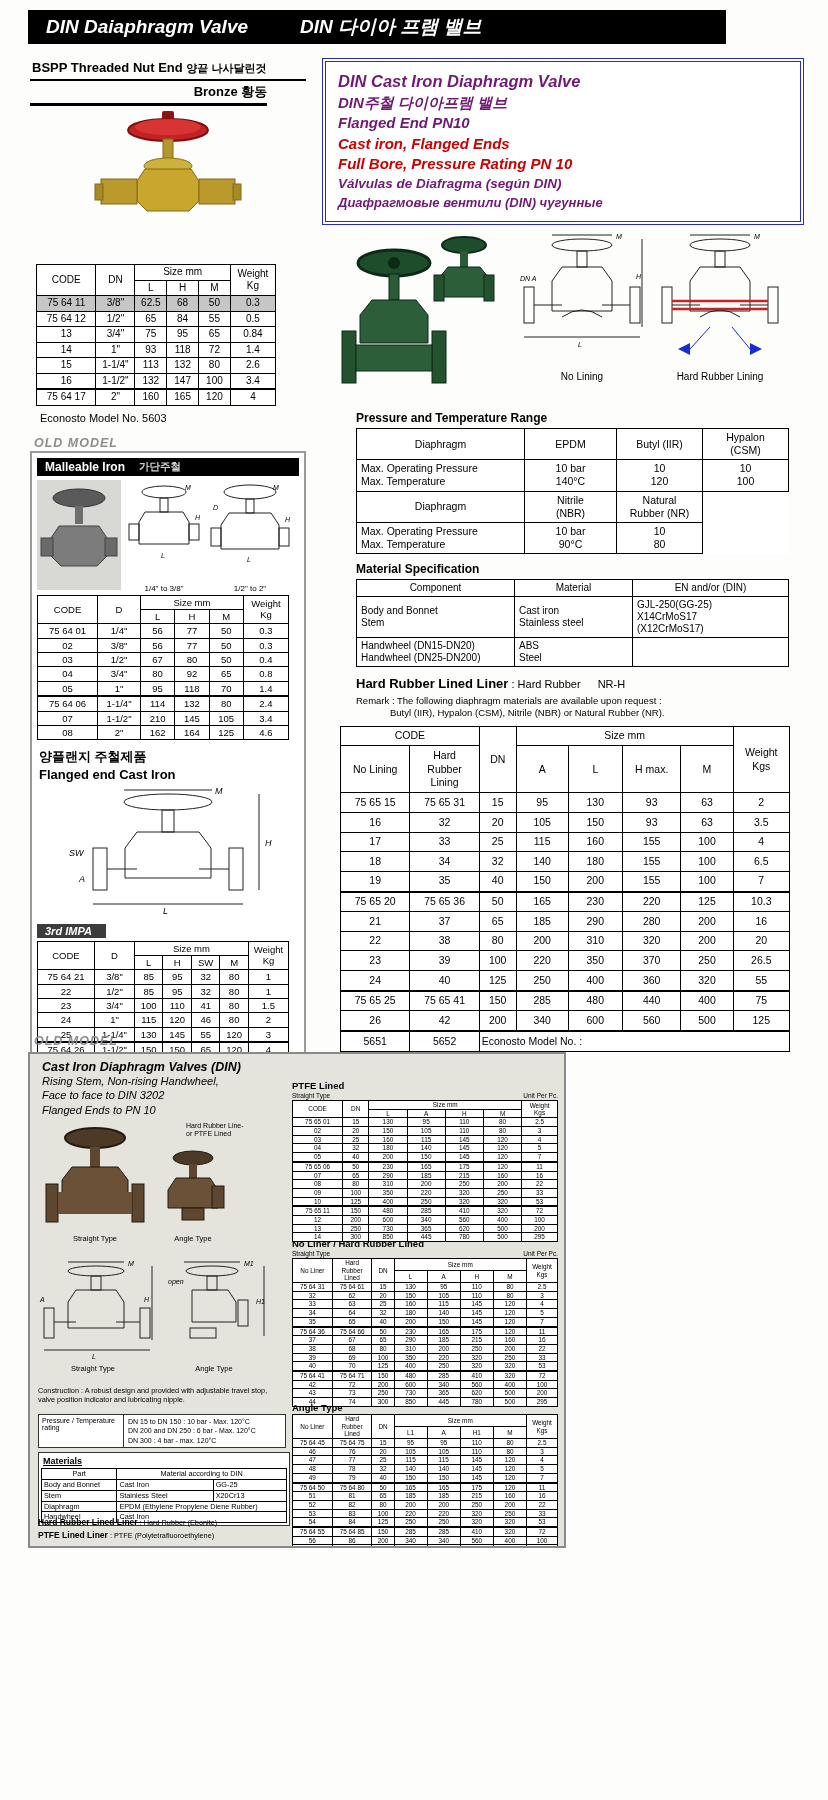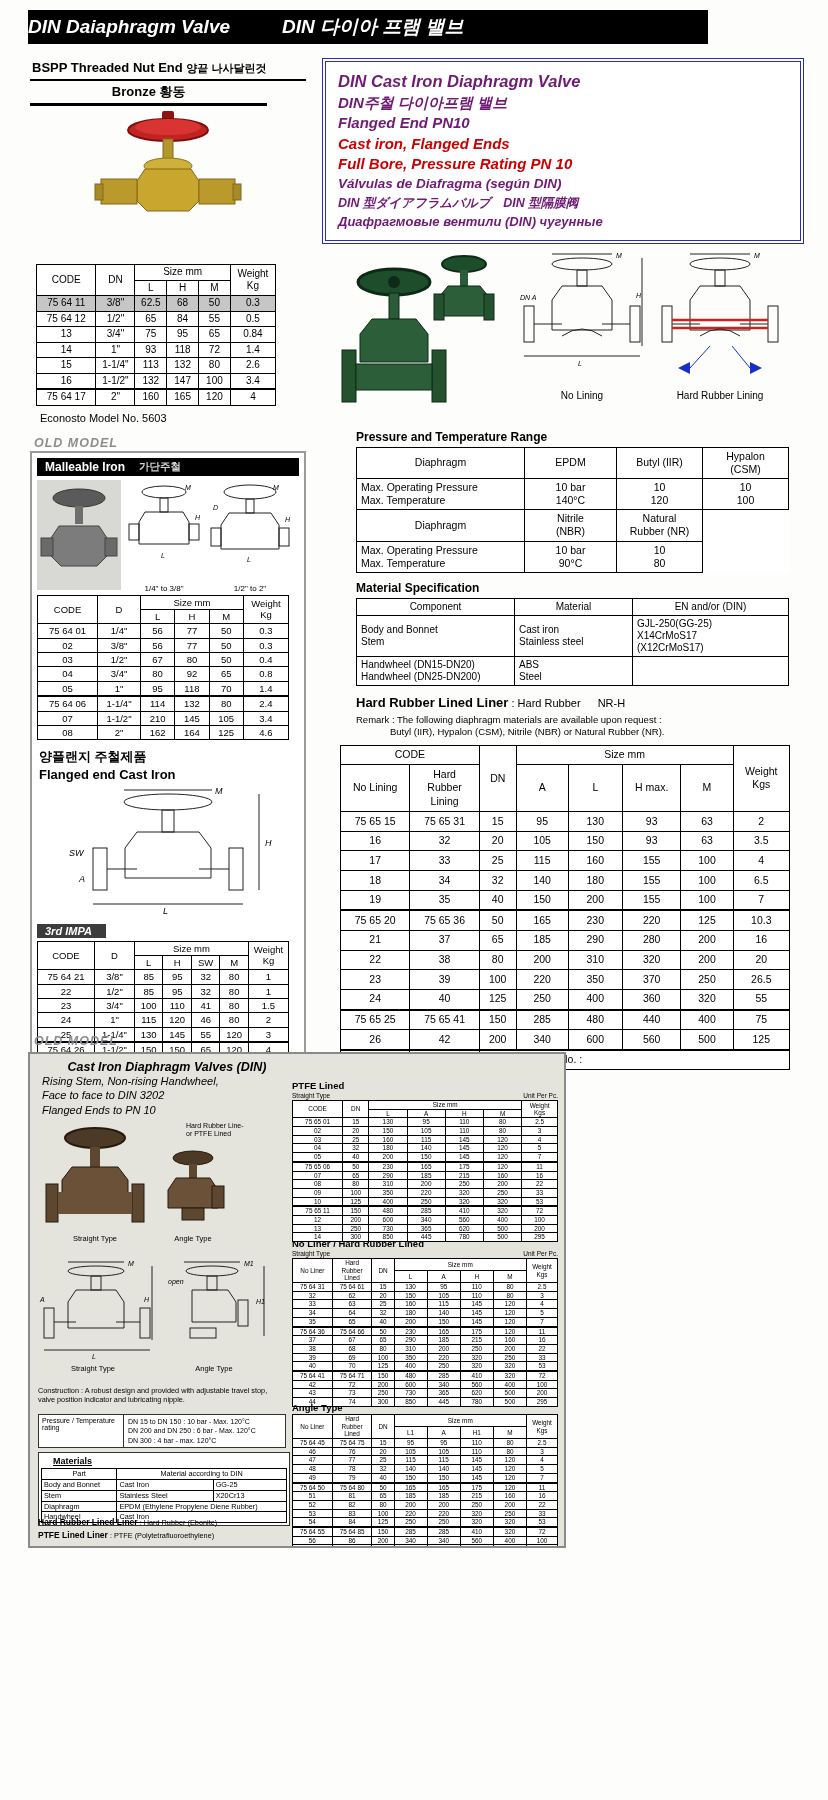--- a/index.html
+++ b/index.html
@@ -1,34 +1,34 @@
 <!DOCTYPE html>
 <html><head>
 <meta charset="utf-8">
 <style>
   html,body{margin:0;padding:0;}
   body{width:828px;height:1800px;background:#fdfdfb;font-family:"Liberation Sans",sans-serif;color:#000;}
   #page{position:relative;width:828px;height:1800px;background:#fdfdfb;overflow:hidden;}
 
   .titlebar{position:absolute;left:28px;top:10px;width:680px;height:34px;background:#000;color:#fff;
-    display:flex;align-items:center;gap:52px;font-style:italic;font-weight:bold;font-size:19px;}
+    display:flex;align-items:center;gap:52px;padding-left:18px;font-style:italic;font-weight:bold;font-size:19px;}
 
   
   table{border-collapse:collapse;table-layout:fixed;background:#fff;}
   th,td{border:1px solid #000;text-align:center;white-space:pre-line;font-weight:normal;overflow:hidden;}
   tr.hl{background:#c6c6c6;}
   tr.grp td{border-top:2.5px solid #000;}
   td.left,th.left{text-align:left;padding-left:4px;}
   td.nb{border:0;background:transparent;}
 
   
   .leftcol{position:absolute;left:30px;top:58px;width:276px;}
   .bspp-head{font-weight:bold;font-size:13px;border-bottom:2px solid #000;padding:2px 0 3px 2px;}
   .bspp-head .kr{font-size:11px;font-weight:bold;}
-  .bronze-head{width:86%;text-align:center;font-weight:bold;font-size:13px;border-bottom:3px solid #000;padding:2px 0;}
+  .bronze-head{width:86%;text-align:right;font-weight:bold;font-size:13px;border-bottom:3px solid #000;padding:2px 0;}
   .bronze-photo{height:158px;display:flex;justify-content:center;align-items:center;}
   .t1{width:240px;font-size:10px;margin-left:6px;}
   .t1 th,.t1 td{padding:1px 2px;line-height:1.25;}
   .model-note{font-size:11px;margin:6px 0 0 10px;}
   .oldlabel{color:#8d8d8d;font-weight:bold;font-style:italic;font-size:12.5px;letter-spacing:1px;margin:12px 0 1px 4px;}
   .oldbox{border:2px solid #9a9a9a;padding:5px 5px 6px 5px;background:#fff;}
   .malleable-bar{background:#000;color:#fff;font-weight:bold;font-size:12px;padding:2px 8px;display:flex;gap:14px;align-items:center;}
   .malleable-bar .kr{color:#cfcfcf;font-size:10.5px;}
   .mi-row{display:flex;align-items:flex-start;gap:4px;margin:4px 0 2px 0;}
   .mi-note{font-size:8px;text-align:center;}
@@ -62,32 +62,32 @@
   .hr-line{margin:9px 0 2px 34px;font-size:11px;}
   .hr-line .big{font-weight:bold;font-size:13px;}
   .remark{font-size:9.5px;margin:4px 0 6px 34px;line-height:1.3;}
   .tmain{width:450px;font-size:10.5px;margin-left:18px;}
   .tmain th,.tmain td{padding:2.5px 2px;line-height:1.3;}
 
   
   .oldlabel2{position:absolute;left:34px;top:1034px;color:#8d8d8d;font-weight:bold;font-style:italic;font-size:12.5px;letter-spacing:1px;}
   .bottombox{position:absolute;left:28px;top:1052px;width:534px;height:492px;border:2px solid #8a8a8a;background:#e4e4dc;overflow:hidden;}
   .bb-title{position:absolute;left:12px;top:6px;width:250px;}
-  .bb-title .t{font-weight:bold;font-style:italic;font-size:12.5px;text-align:center;}
+  .bb-title .t{font-weight:bold;font-style:italic;font-size:12.5px;}
   .bb-title .s{font-weight:normal;font-style:italic;font-size:11px;line-height:1.3;}
   .bb-photos{position:absolute;left:6px;top:62px;width:252px;height:140px;}
   .bb-cap{font-size:7.5px;text-align:center;}
   .hrcap{position:absolute;left:150px;top:6px;font-size:7px;line-height:1.2;white-space:pre-line;}
   .bb-diagrams{position:absolute;left:6px;top:204px;width:252px;height:126px;}
   .bb-construction{position:absolute;left:8px;top:332px;width:246px;font-size:7.3px;line-height:1.25;}
   .bb-pt{position:absolute;left:8px;top:360px;width:246px;border:1px solid #333;background:#fff;display:flex;font-size:7px;}
   .bb-pt .lbl{border-right:1px solid #333;padding:2px 3px;width:78px;}
   .bb-pt .vals{padding:2px 4px;line-height:1.35;}
   .bb-materials{position:absolute;left:8px;top:398px;width:246px;background:#fff;border:1px solid #333;padding:2px;}
-  .bb-materials .mt{font-weight:bold;font-size:9px;text-decoration:underline;margin:1px 0 2px 12px;}
+  .bb-materials .mt{font-weight:bold;font-size:9px;text-decoration:underline;margin:1px 0 2px 2px;}
   .tmat{width:100%;font-size:7.3px;}
   .tmat th,.tmat td{padding:0 2px;line-height:1.35;}
   .bb-liners{position:absolute;left:8px;top:462px;width:246px;font-size:7.3px;line-height:1.5;}
   .bb-liners .big{font-weight:bold;font-size:8.5px;}
 
   .tbl-block{position:absolute;width:266px;}
   .tbl-block .bt{font-weight:bold;font-size:9.5px;margin-bottom:1px;}
   .tbl-block .sub{display:flex;justify-content:space-between;font-size:6.5px;margin-bottom:1px;}
   .tsm{width:100%;font-size:6.4px;}
   .tsm th,.tsm td{padding:0 1px;line-height:1.2;}
@@ -477,21 +477,20 @@
   </section>
 
   <section class="rightcol">
     <div class="dinbox">
       <div class="l1">DIN Cast Iron Diaphragm Valve</div>
       <div class="l2">DIN주철 다이아프램 밸브</div>
       <div class="l3">Flanged End PN10</div>
       <div class="red">Cast iron, Flanged Ends</div>
       <div class="red">Full Bore, Pressure Rating PN 10</div>
       <div class="l4">Válvulas de Diafragma (según DIN)</div>
-      <div class="l5">DIN 型ダイアフラムバルブ　DIN 型隔膜阀</div>
       <div class="l6">Диафрагмовые вентили (DIN) чугунные</div>
     </div>
 
     <div class="valves-row">
       <svg width="120" height="150" viewBox="0 0 120 150" style="position:absolute;left:14px;top:8px">
         <ellipse cx="58" cy="24" rx="36" ry="13" fill="#1d4d2b" stroke="#0c2a16" stroke-width="3"></ellipse>
         <circle cx="58" cy="24" r="6" fill="#0c2a16"></circle>
         <rect x="53" y="35" width="10" height="26" fill="#2a5c38" stroke="#0c2a16"></rect>
         <path d="M36 61 L80 61 L92 76 L92 104 L24 104 L24 76 Z" fill="#2c5e3a" stroke="#0c2a16"></path>
         <rect x="6" y="92" width="14" height="52" fill="#24522f" stroke="#0c2a16"></rect>

